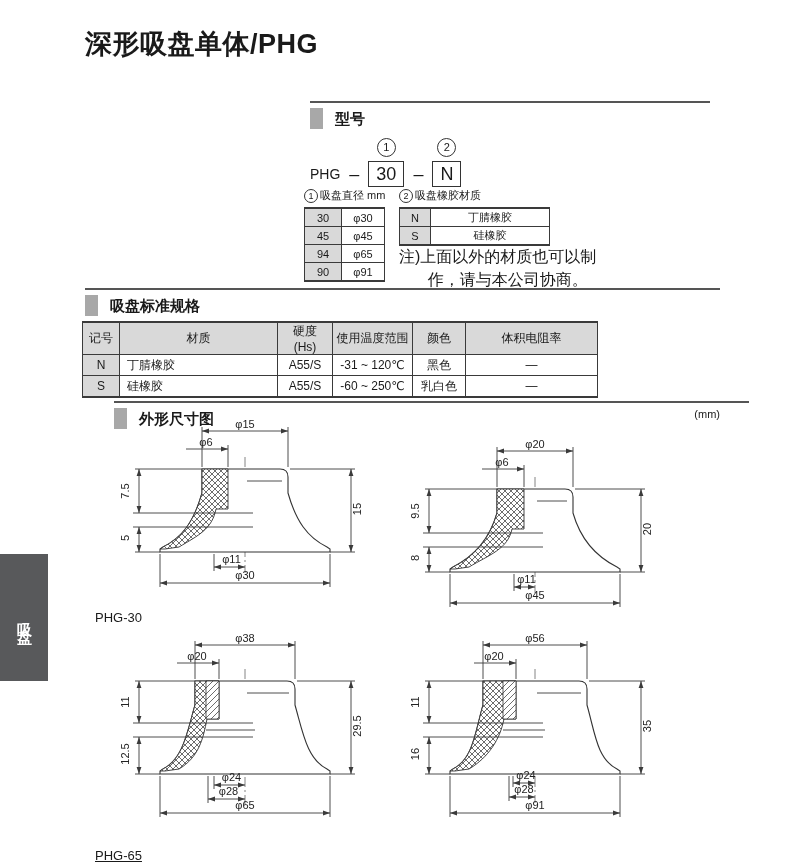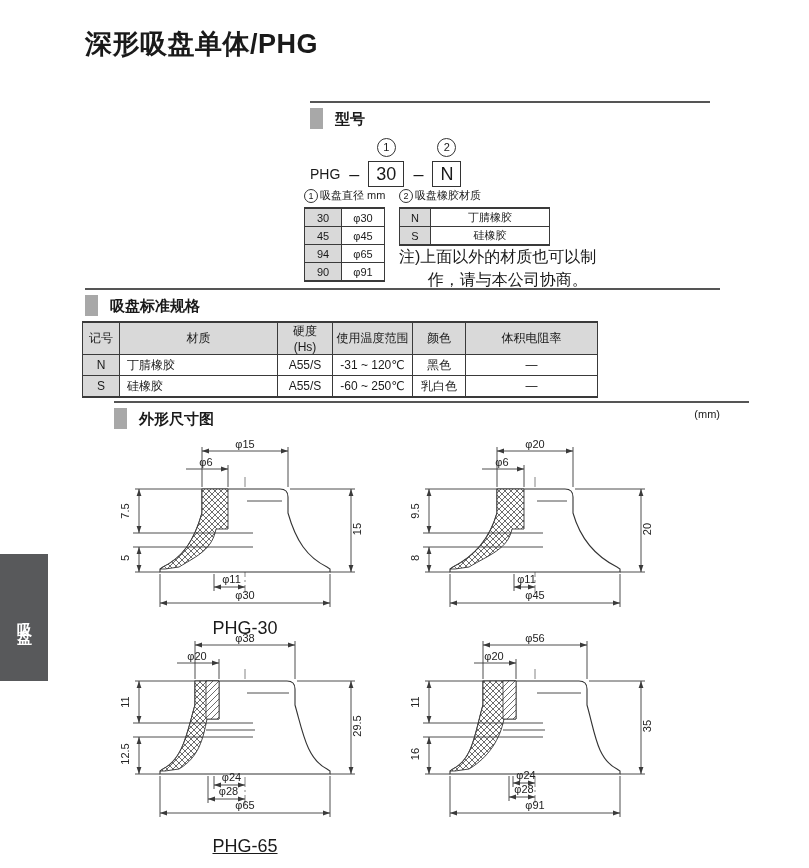--- a/index.html
+++ b/index.html
@@ -43,25 +43,25 @@
         padding-left:1.8em;text-indent:-1.8em;}
   
   .spec-wrap{position:absolute;left:82px;top:321px;}
   table.spec{border-collapse:collapse;border-top:2px solid #3a3a3a;border-bottom:2px solid #3a3a3a;font-size:12px;}
   .spec th,.spec td{border:1px solid #3a3a3a;height:20px;text-align:center;font-weight:normal;padding:0 3px;}
   .spec th{background:#d9d9d9;}
   .spec td.mark{background:#d9d9d9;}
   .spec td.matl{text-align:left;padding-left:7px;}
   
   .draw{position:absolute;width:300px;}
-  #d0{left:95px;top:437px;}
+  #d0{left:95px;top:417px;}
   #d1{left:385px;top:437px;}
   #d2{left:95px;top:631px;text-decoration:underline;}
   #d3{left:385px;top:631px;}
-  .draw-label{text-align:center;font-size:18px;margin-top:5px;}
+  .draw-label{text-align:left;font-size:13px;margin-top:17px;}
   
   .sidebar-tab{position:absolute;left:0;top:554px;width:48px;height:127px;background:#58595b;
                display:flex;align-items:center;justify-content:center;}
   .sidebar-tab span{writing-mode:vertical-rl;color:#fff;font-size:15px;font-weight:bold;letter-spacing:8px;}
   svg text{font-family:"Liberation Sans","DejaVu Sans",sans-serif;}
 </style>
 </head>
 <body>
 
 <div class="page-title">深形吸盘单体/PHG</div>

